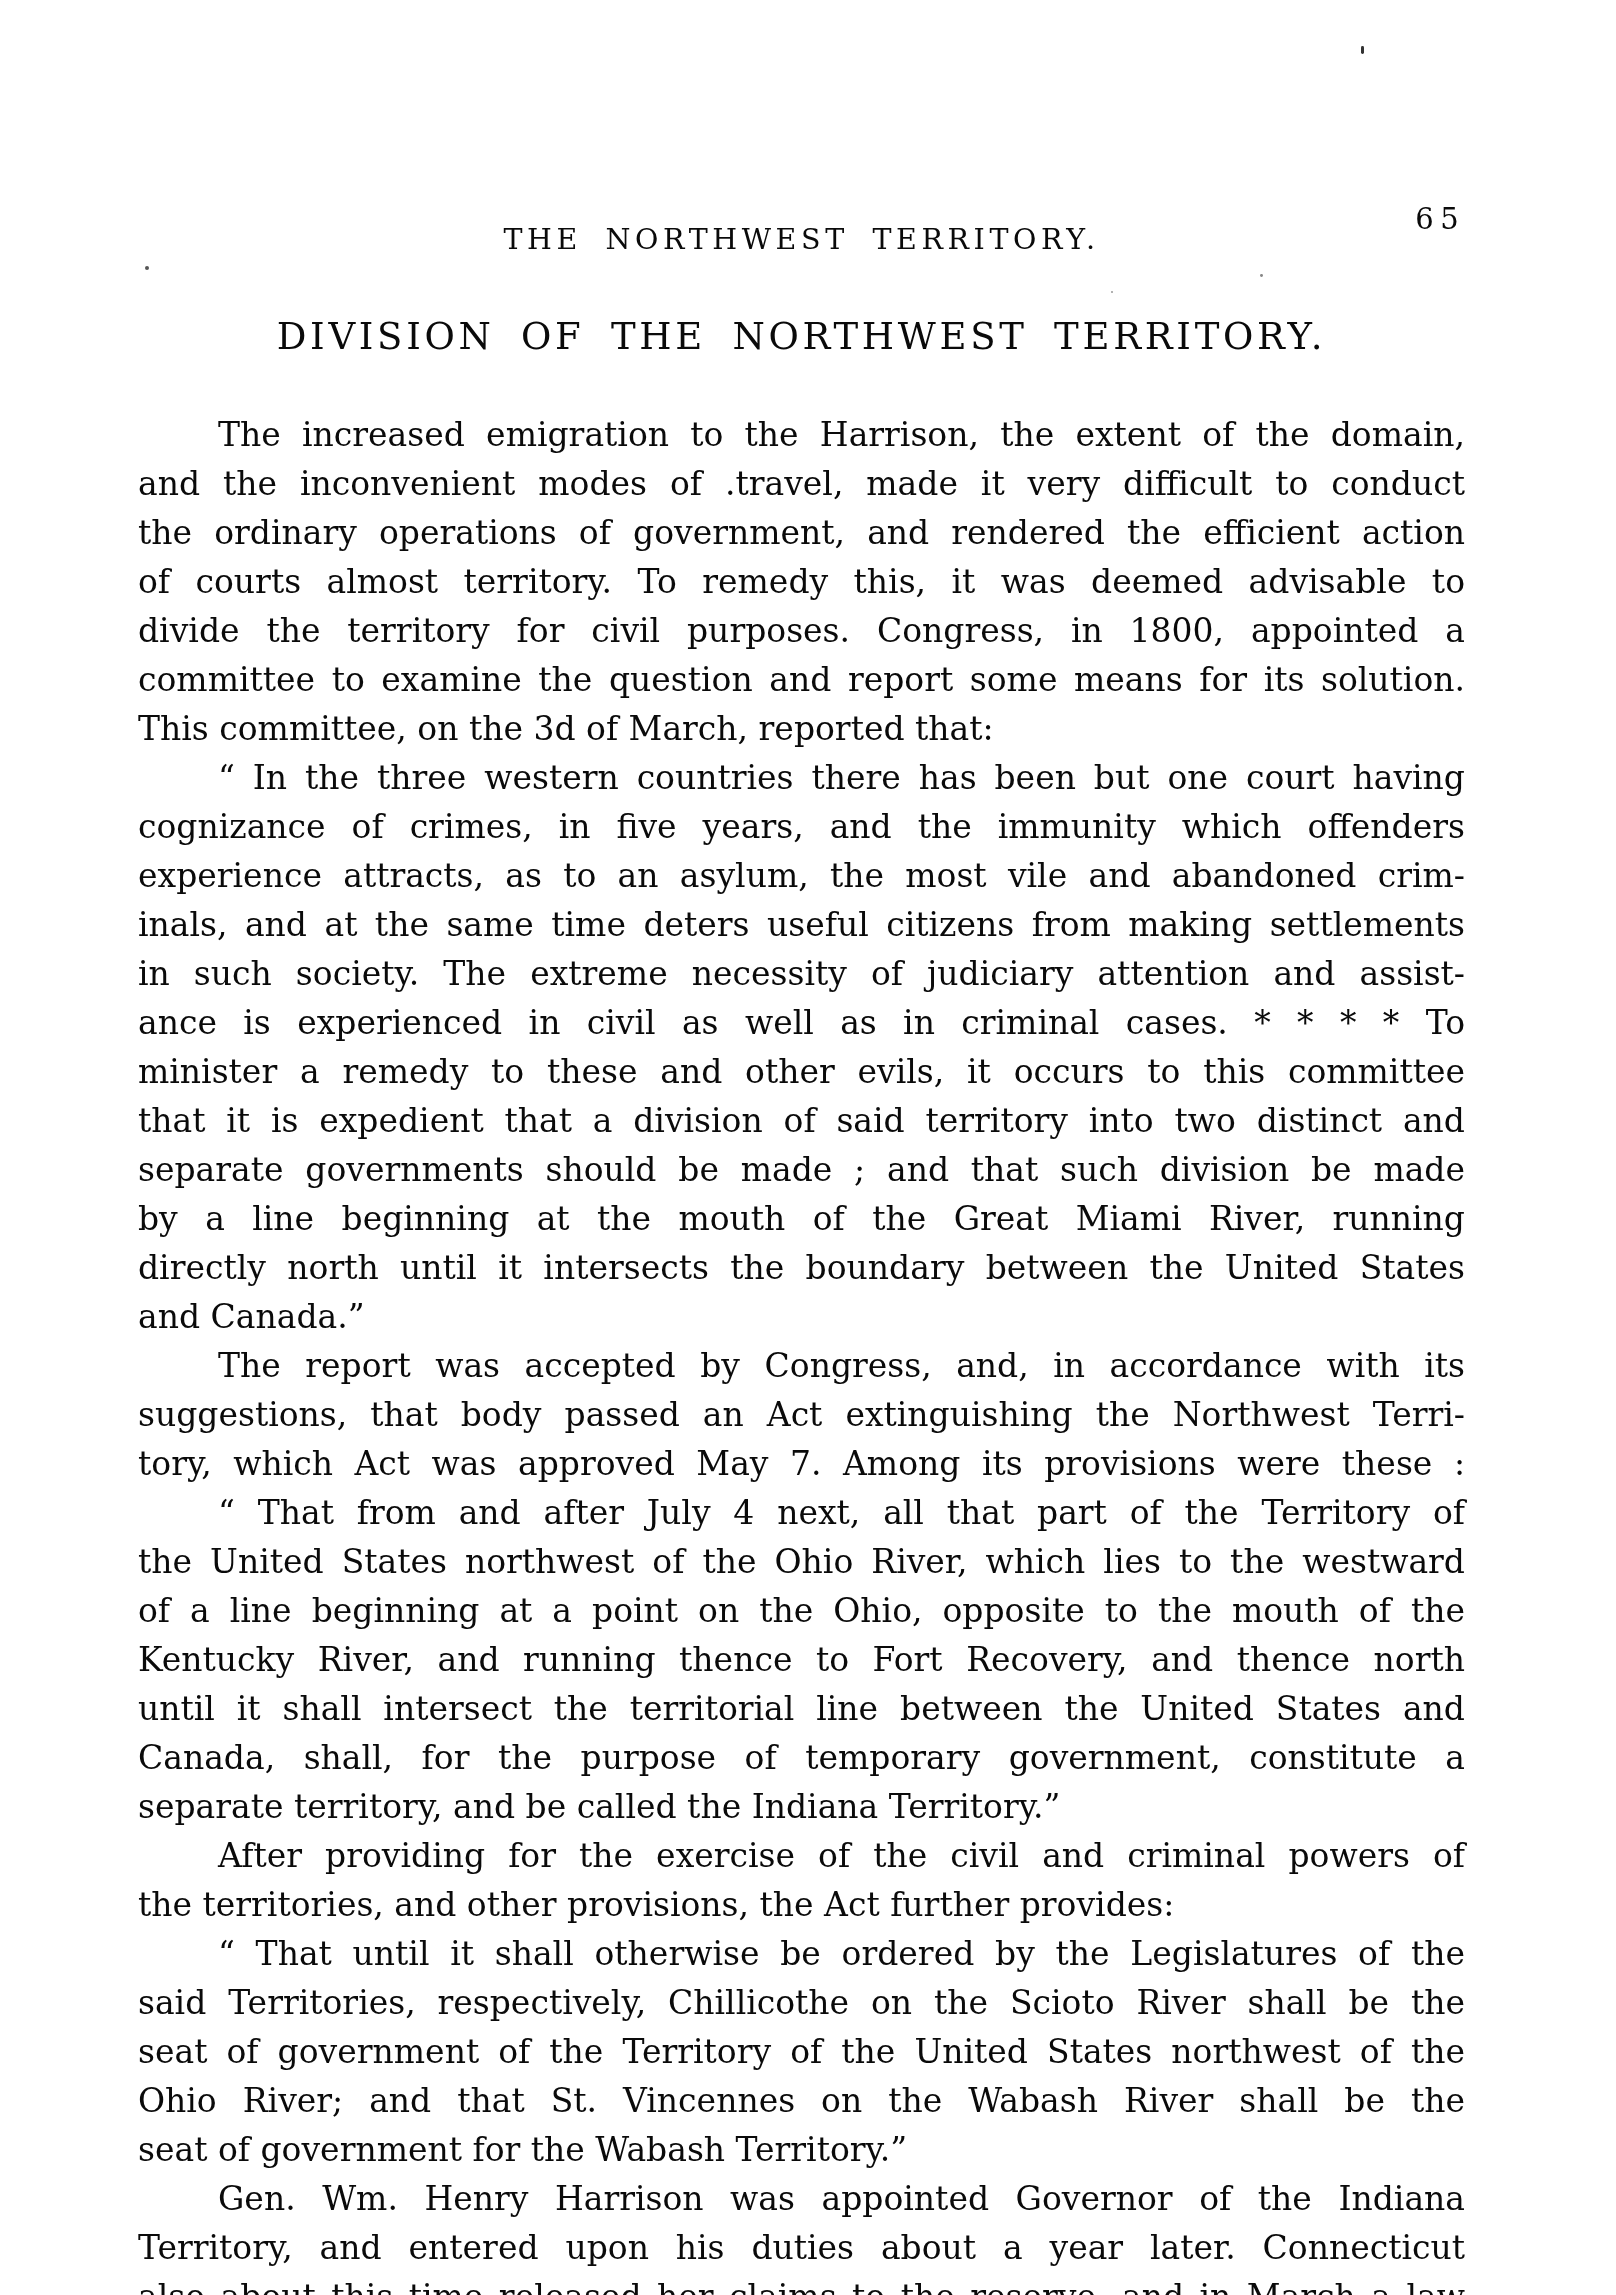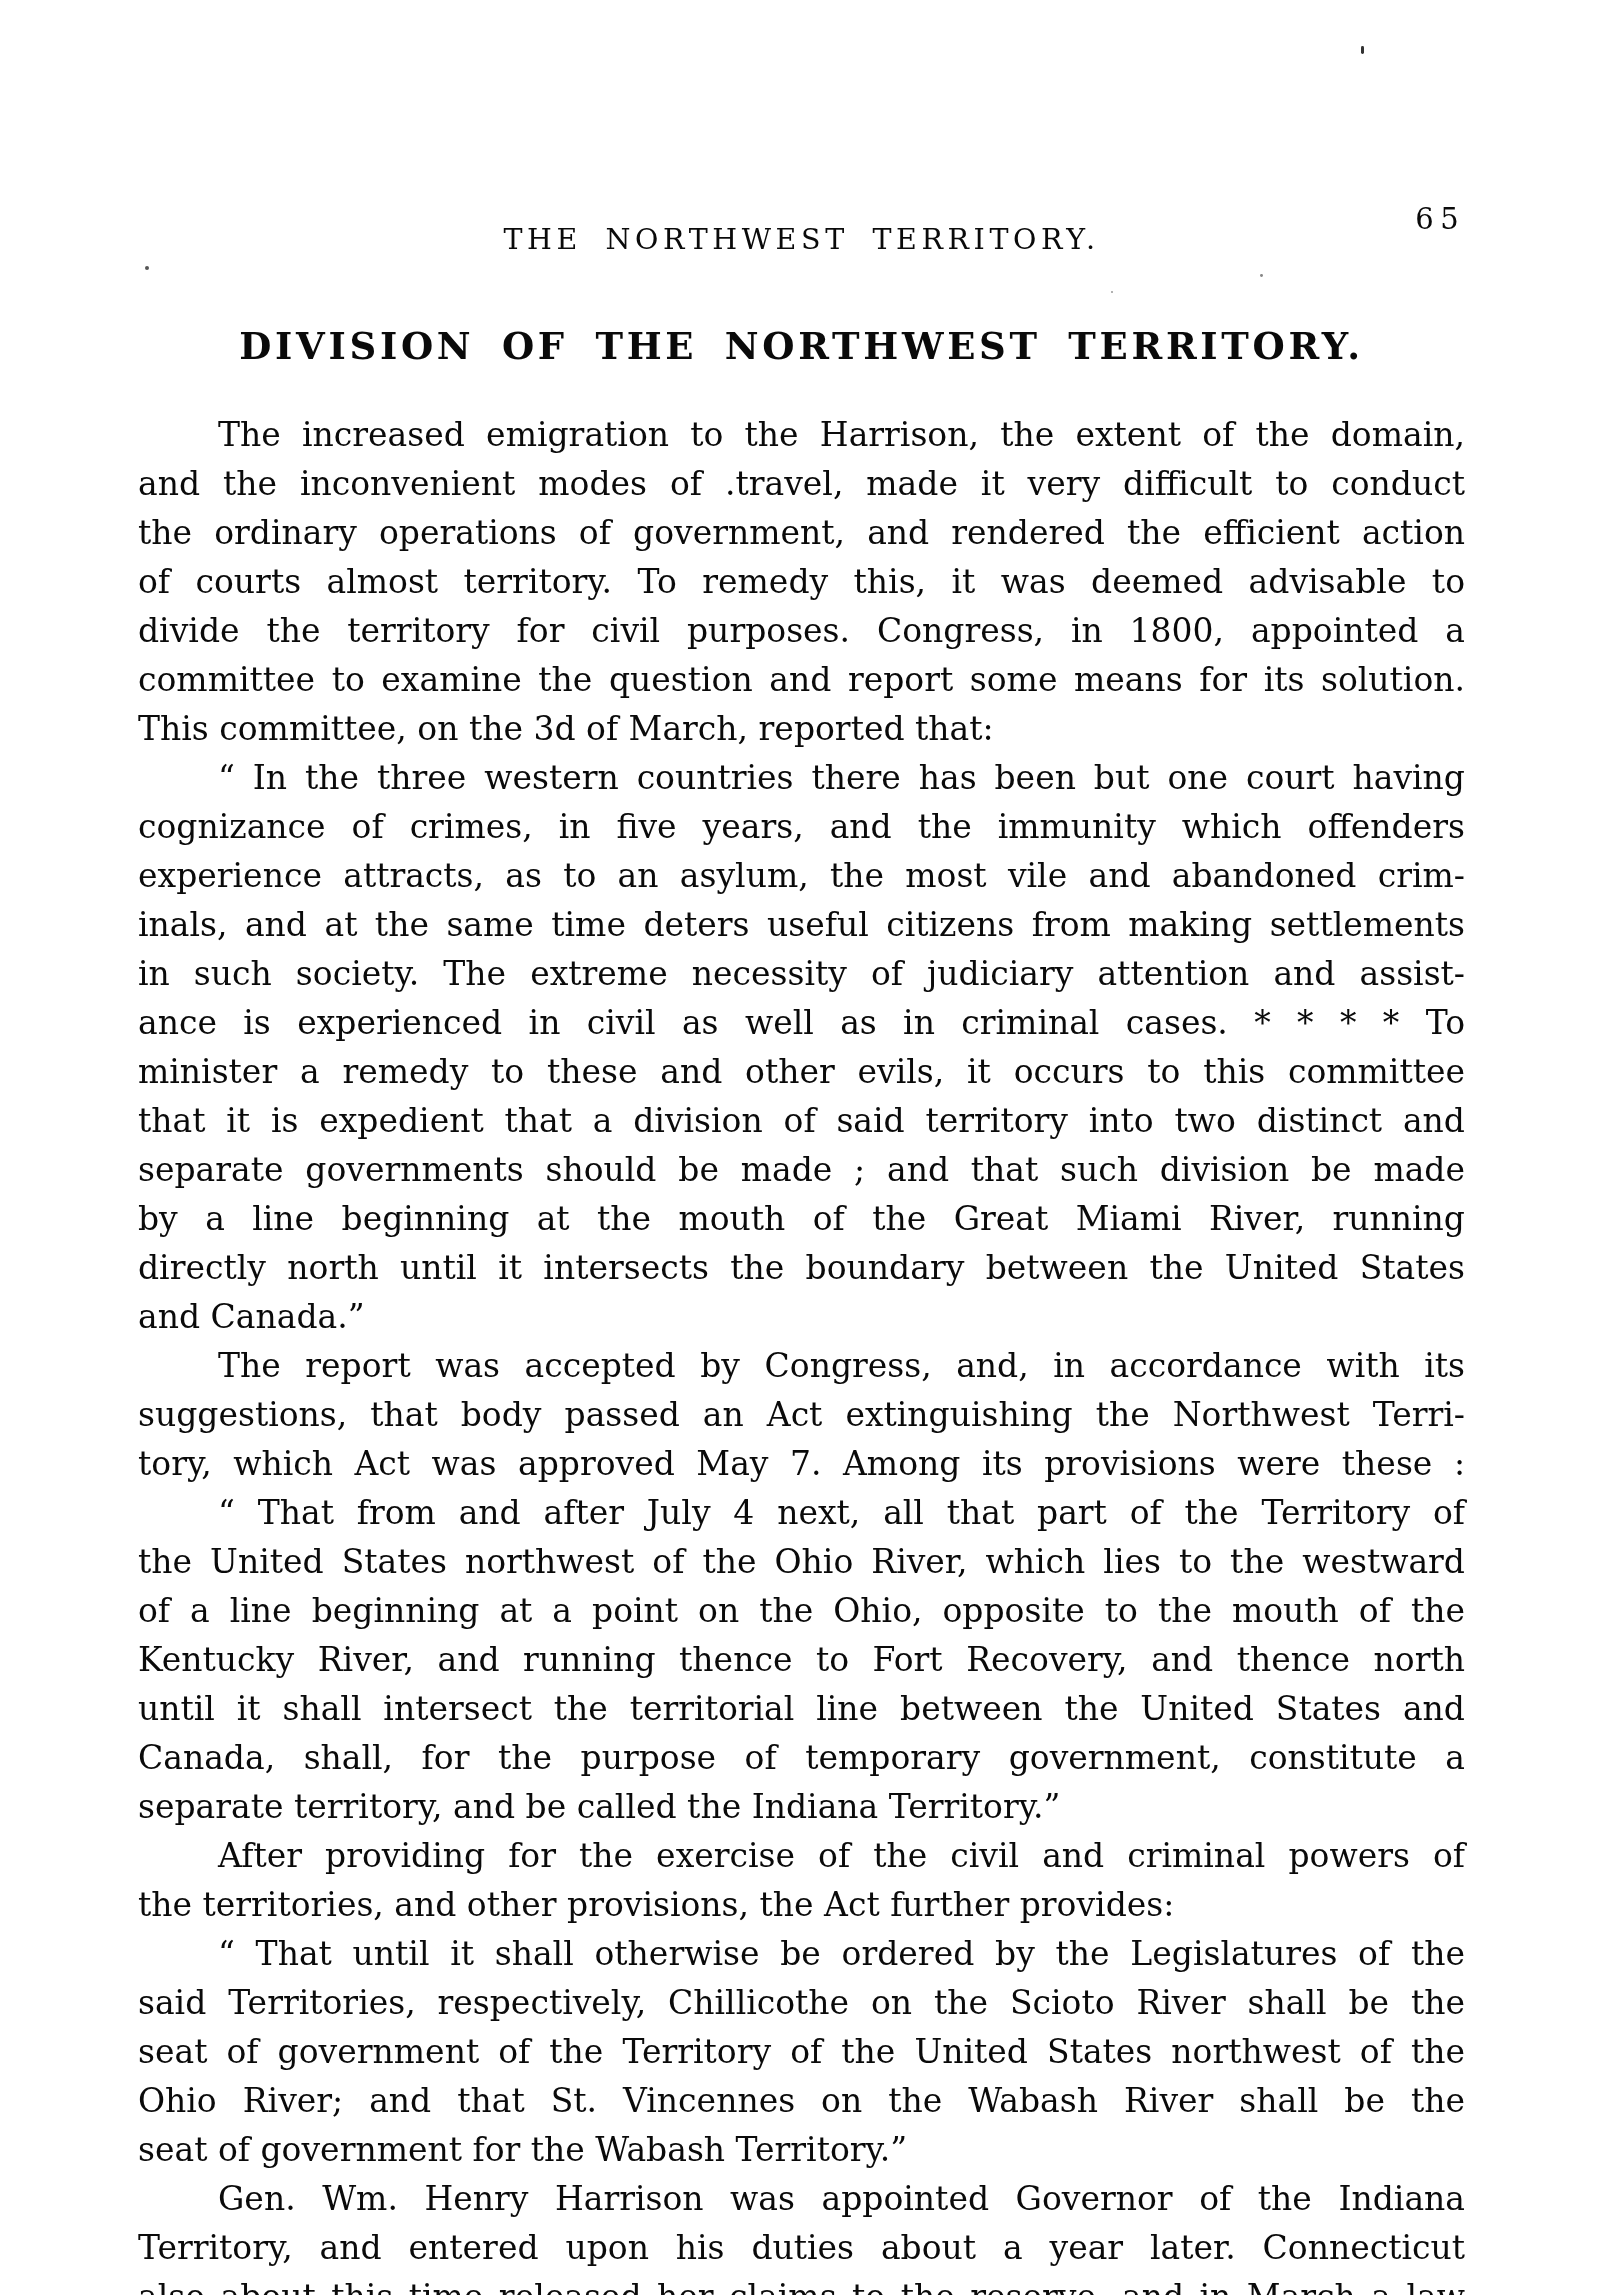--- a/index.html
+++ b/index.html
@@ -36,26 +36,26 @@
     position: absolute;
     right: 0;
     top: -2.8px;
     font-size: 29px;
     letter-spacing: 6.4px;
     margin-top: 12px;
   }
   .chapter-heading {
     position: absolute;
     left: 138px;
-    top: 324px;
+    top: 315px;
     width: 1327px;
     margin: 0;
     text-align: center;
     font-size: 37px;
-    font-weight: bold;
+    font-weight: normal;
     letter-spacing: 3.7px;
     word-spacing: 11px;
     white-space: nowrap;
   }
   .body-text {
     position: absolute;
     left: 138px;
     top: 410px;
     width: 1327px;
     font-size: 33px;

